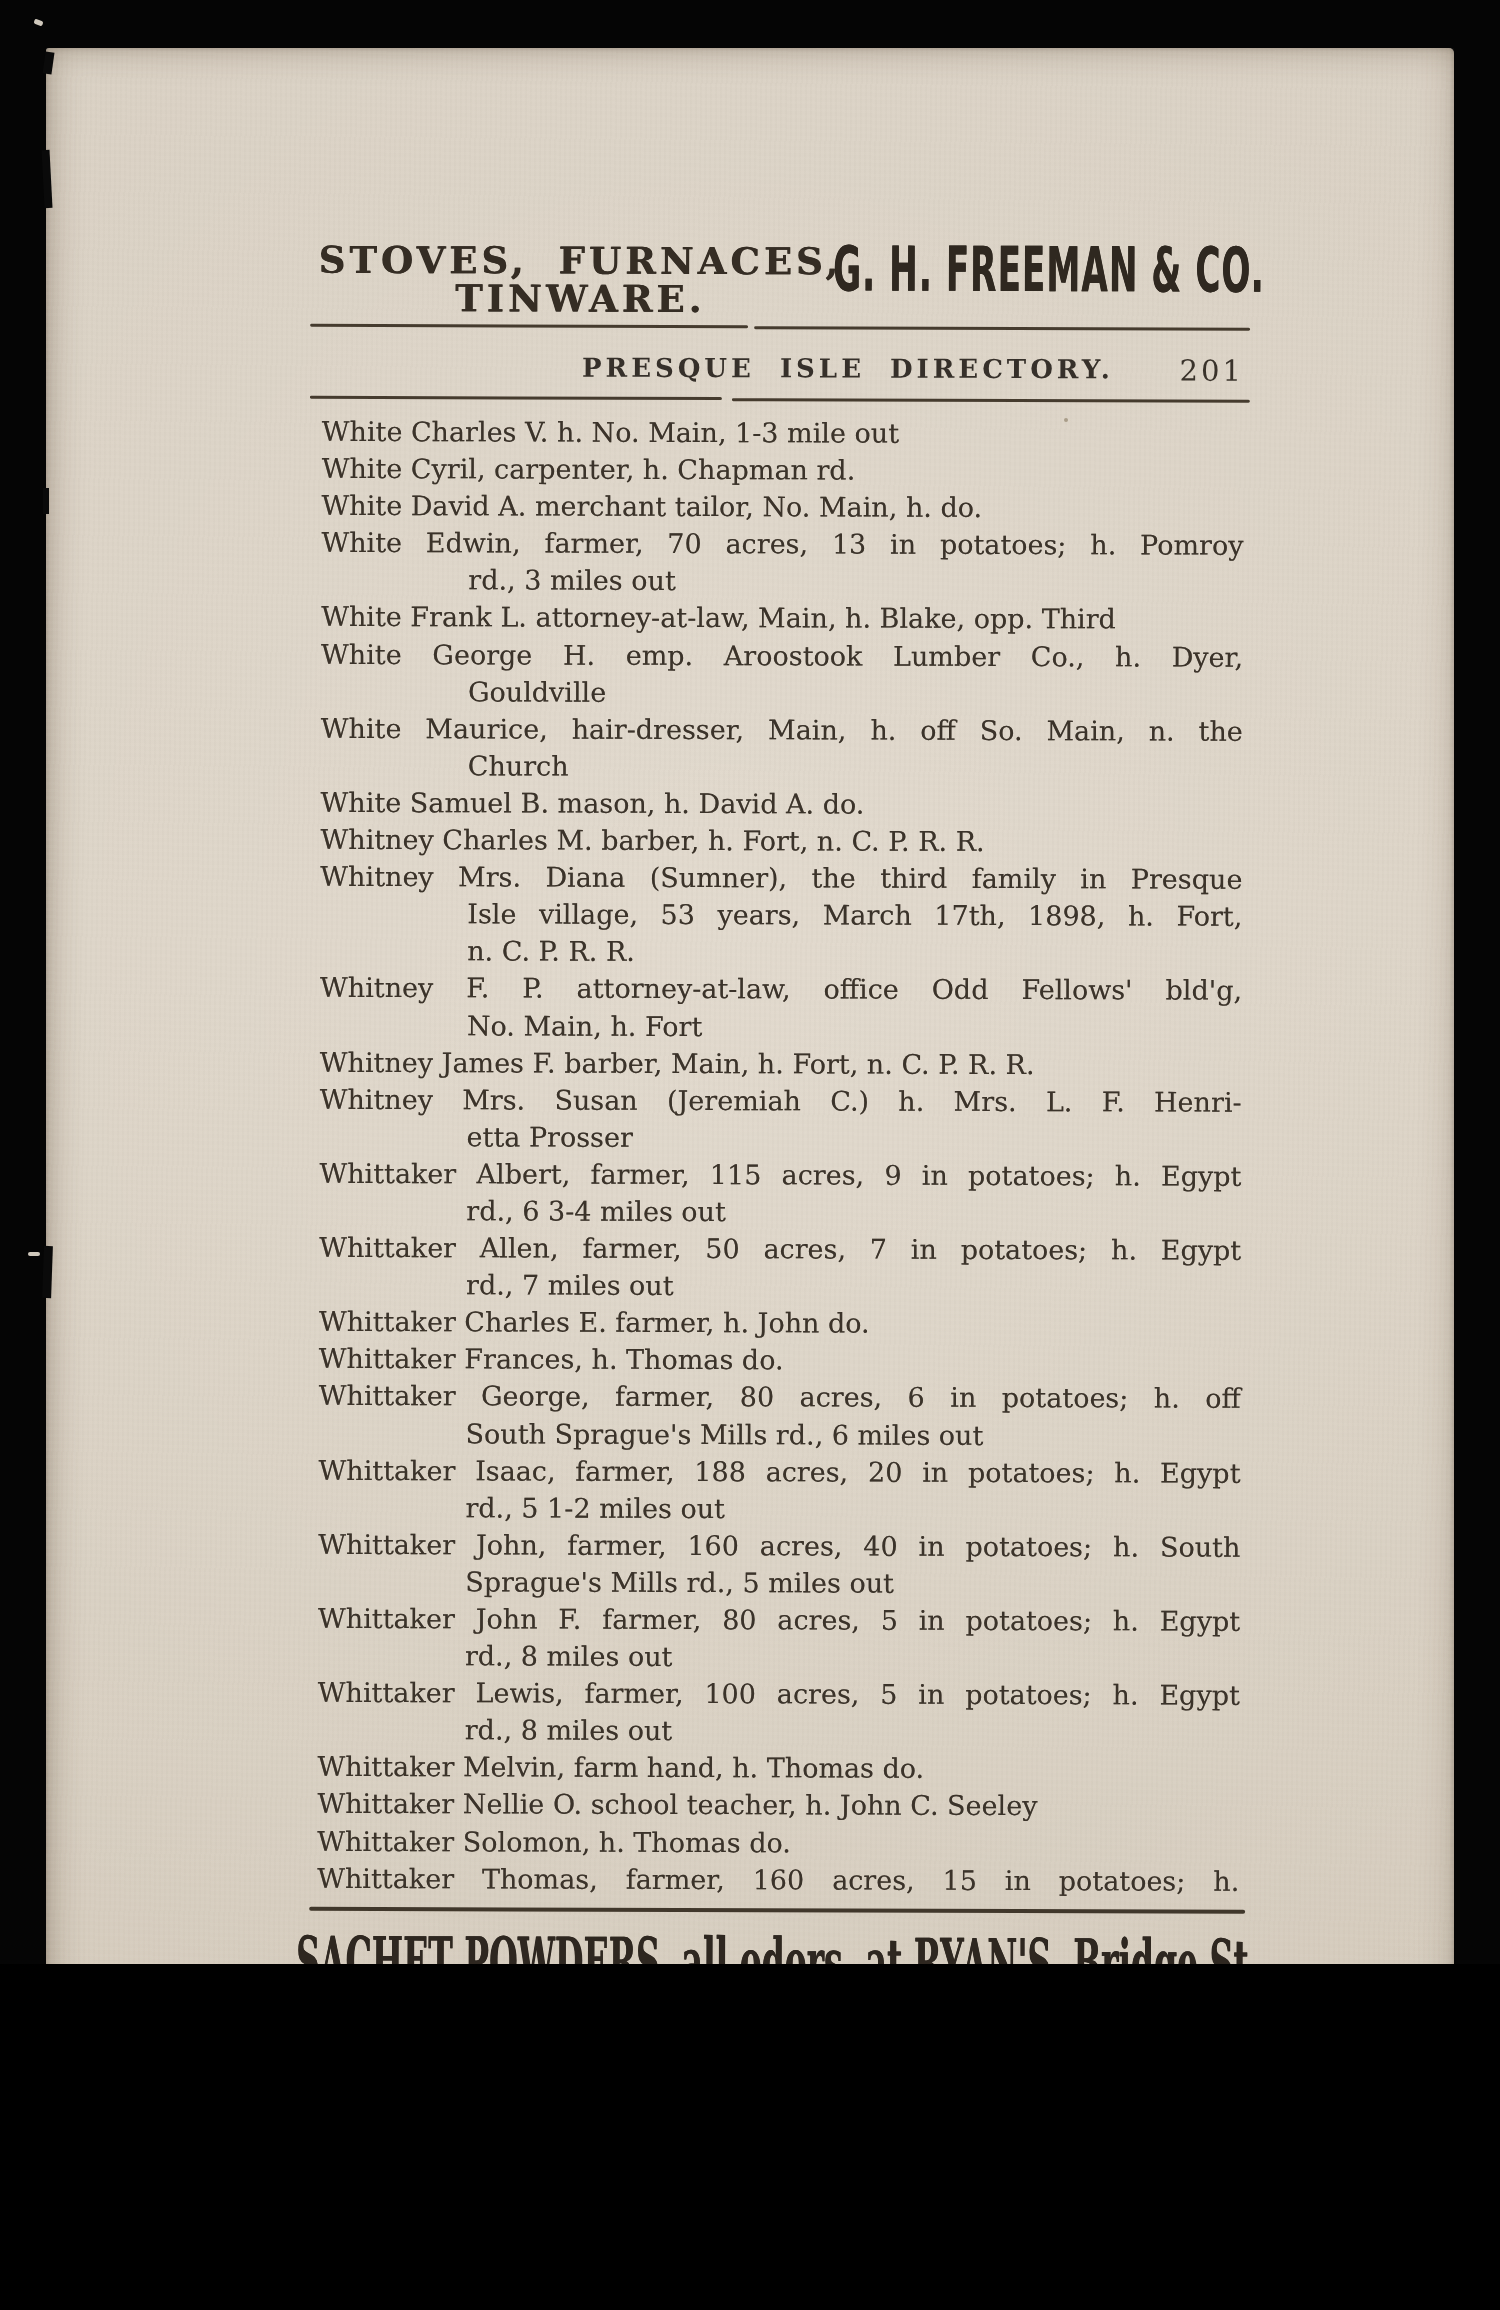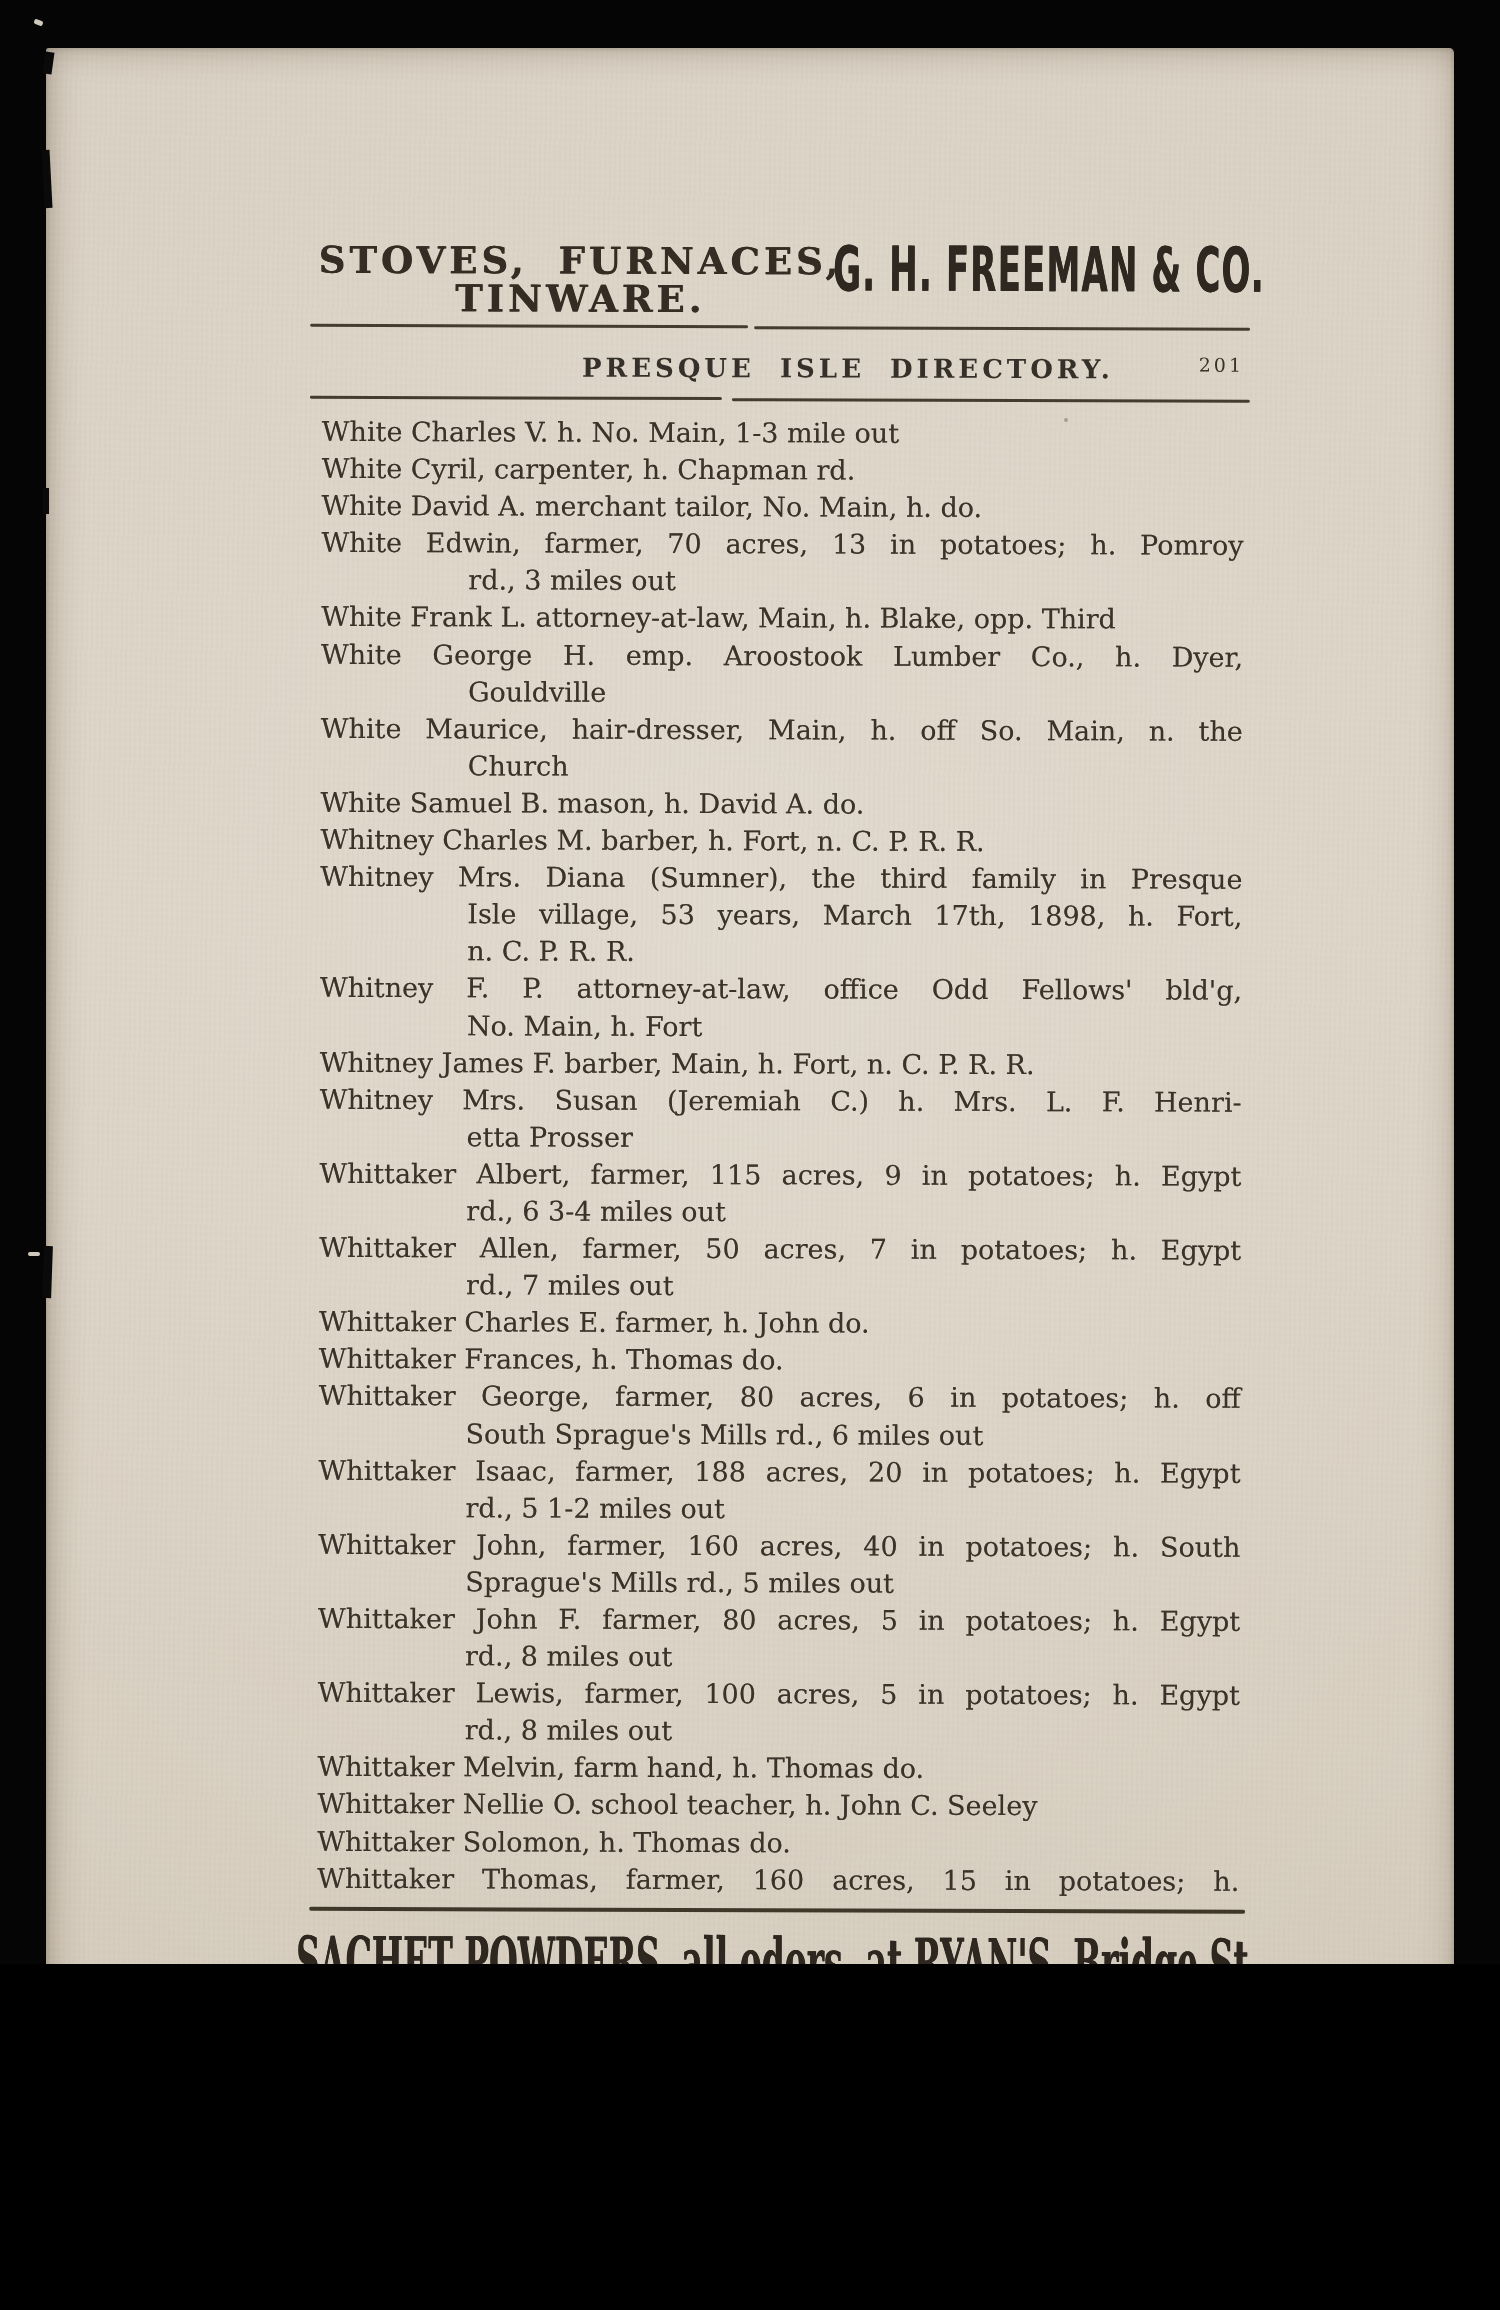--- a/index.html
+++ b/index.html
@@ -24,21 +24,21 @@
            color:#352d24;text-shadow:.6px 0 0 currentColor;}
   .freeman-wrap{position:absolute;left:815px;top:188px;width:378px;height:60px;
            display:flex;justify-content:center;align-items:center;}
   .freeman{font-family:"DejaVu Sans", sans-serif;font-weight:700;font-size:62px;
            letter-spacing:2px;white-space:nowrap;transform:scaleX(.55);color:#2f2820;
            text-shadow:.5px 0 0 currentColor;}
 
   .rule{position:absolute;height:3px;background:#453b2e;border-radius:2px;}
   .runhead-title{position:absolute;left:537px;top:303px;font-weight:700;font-size:26px;
            letter-spacing:4px;word-spacing:12px;color:#36302a;}
-  .folio{position:absolute;right:209px;top:302px;font-size:19px;letter-spacing:3px;color:#3a332b;}
+  .folio{position:absolute;right:209px;top:302px;font-size:29px;letter-spacing:3px;color:#3a332b;}
 
   
   .dir{position:absolute;left:277px;top:364px;width:922px;font-size:27px;color:#3b332a;
        text-shadow:0 0 .4px rgba(59,51,42,.55);}
   .dl{line-height:37.1px;height:37.1px;text-align:left;white-space:normal;}
   .dl.cont{padding-left:147px;}
   .dl.just{text-align:justify;text-align-last:justify;}
 
   
   .foot-rule{position:absolute;left:269px;top:1858px;width:936px;height:4px;background:#40372b;border-radius:2px;}

